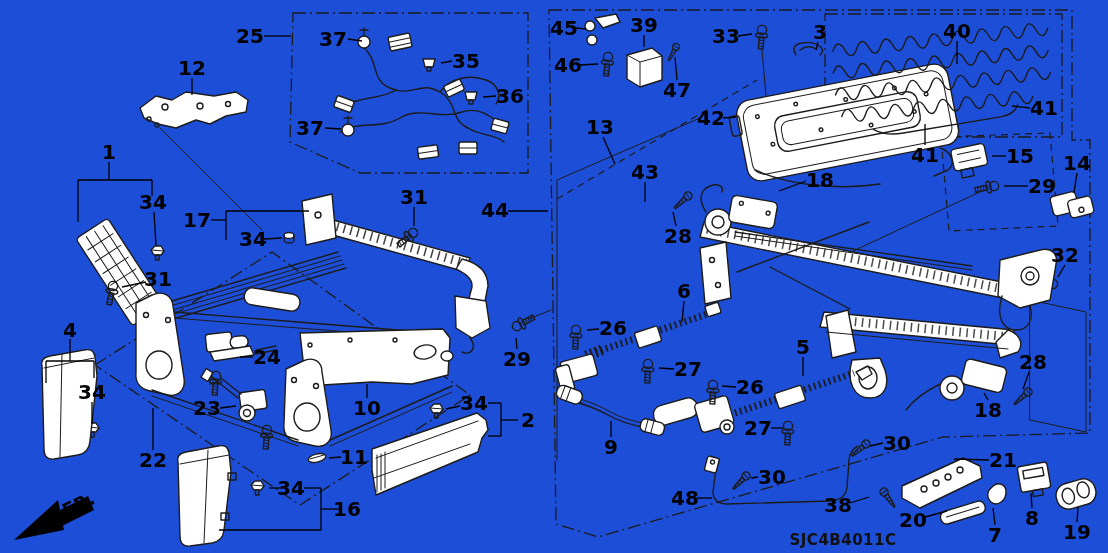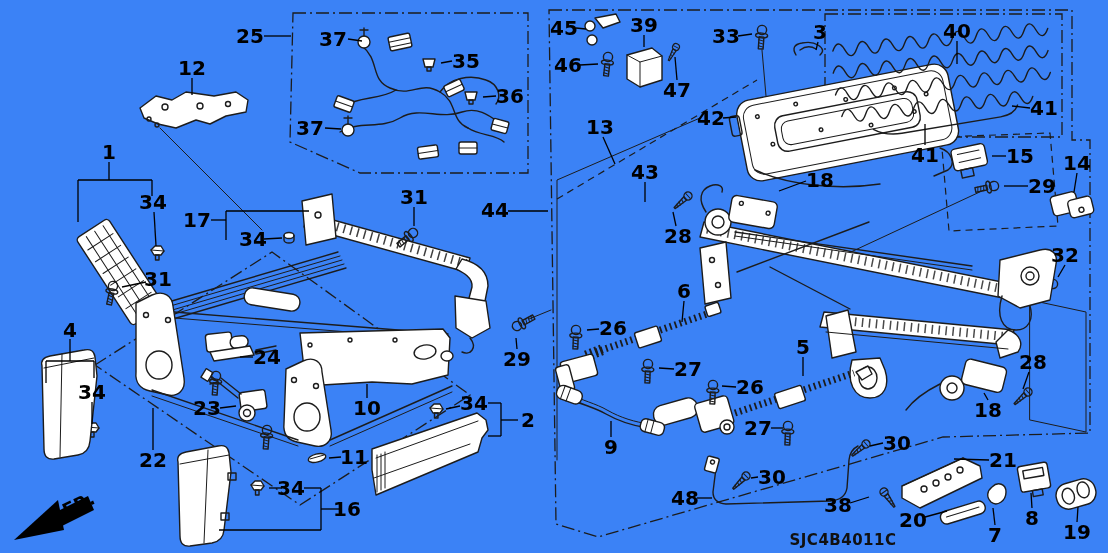--- a/index.html
+++ b/index.html
@@ -1,16 +1,16 @@
 <!DOCTYPE html>
 <html><head>
 <meta charset="utf-8">
 <style>
   html,body{margin:0;padding:0;background:#e8e8e8;}
-  .stage{position:relative;width:1108px;height:553px;background:#3b82f6;overflow:hidden;
+  .stage{position:relative;width:1108px;height:553px;background:#1d4ed8;overflow:hidden;
          font-family:"DejaVu Sans","Liberation Sans",sans-serif;}
   svg{position:absolute;inset:0;}
   .art{fill:none;stroke:#1c1c1c;stroke-width:1.4;stroke-linecap:round;stroke-linejoin:round;}
   .artthin{fill:none;stroke:#1c1c1c;stroke-width:1;stroke-linecap:round;}
   .wfill{fill:#ffffff;stroke:#1c1c1c;stroke-width:1.4;stroke-linejoin:round;}
   .dashbox{fill:none;stroke:#1c1c1c;stroke-width:1.3;stroke-dasharray:13 4 2 4;}
   .dashed{fill:none;stroke:#1c1c1c;stroke-width:1.2;stroke-dasharray:7 5;}
   .hatch{stroke:#1c1c1c;stroke-width:9;stroke-dasharray:1.5 5.5;fill:none;}
   .thread{stroke:#1c1c1c;stroke-width:7;stroke-dasharray:1.8 3.4;fill:none;}
   .coil{stroke:#1c1c1c;stroke-width:11;stroke-dasharray:2 3;fill:none;}

